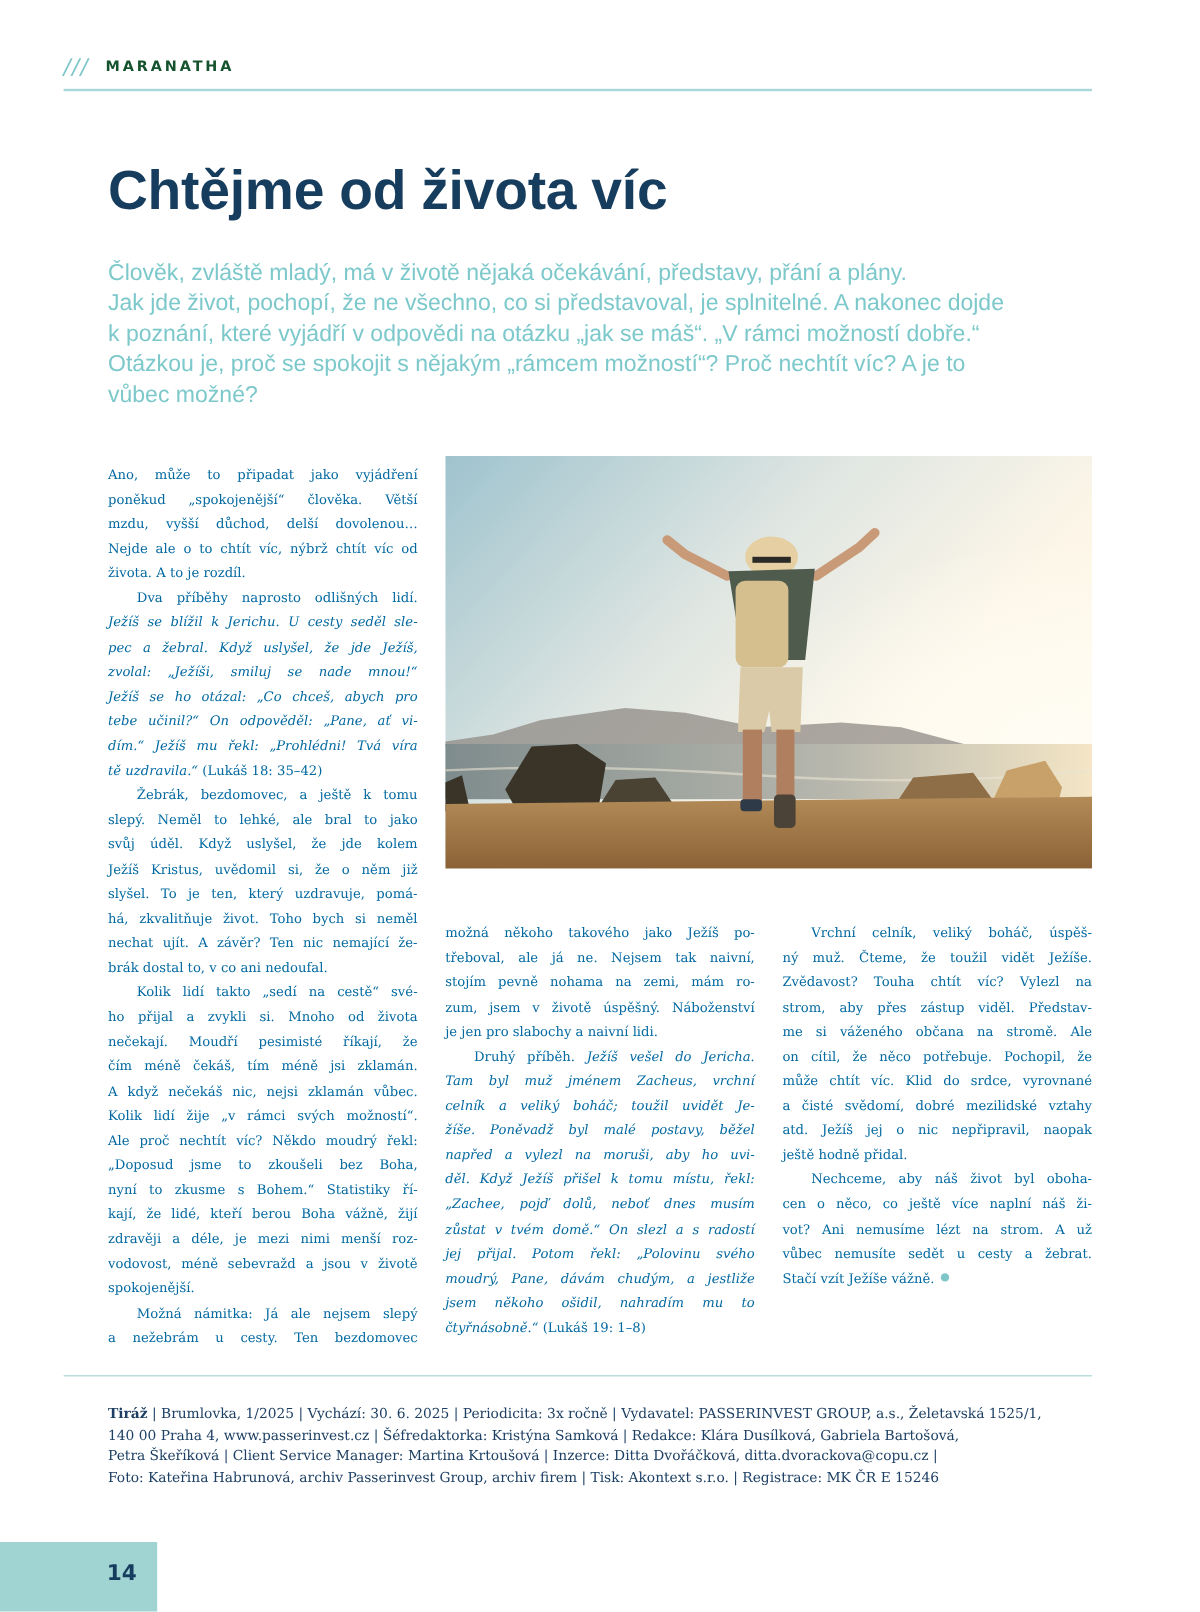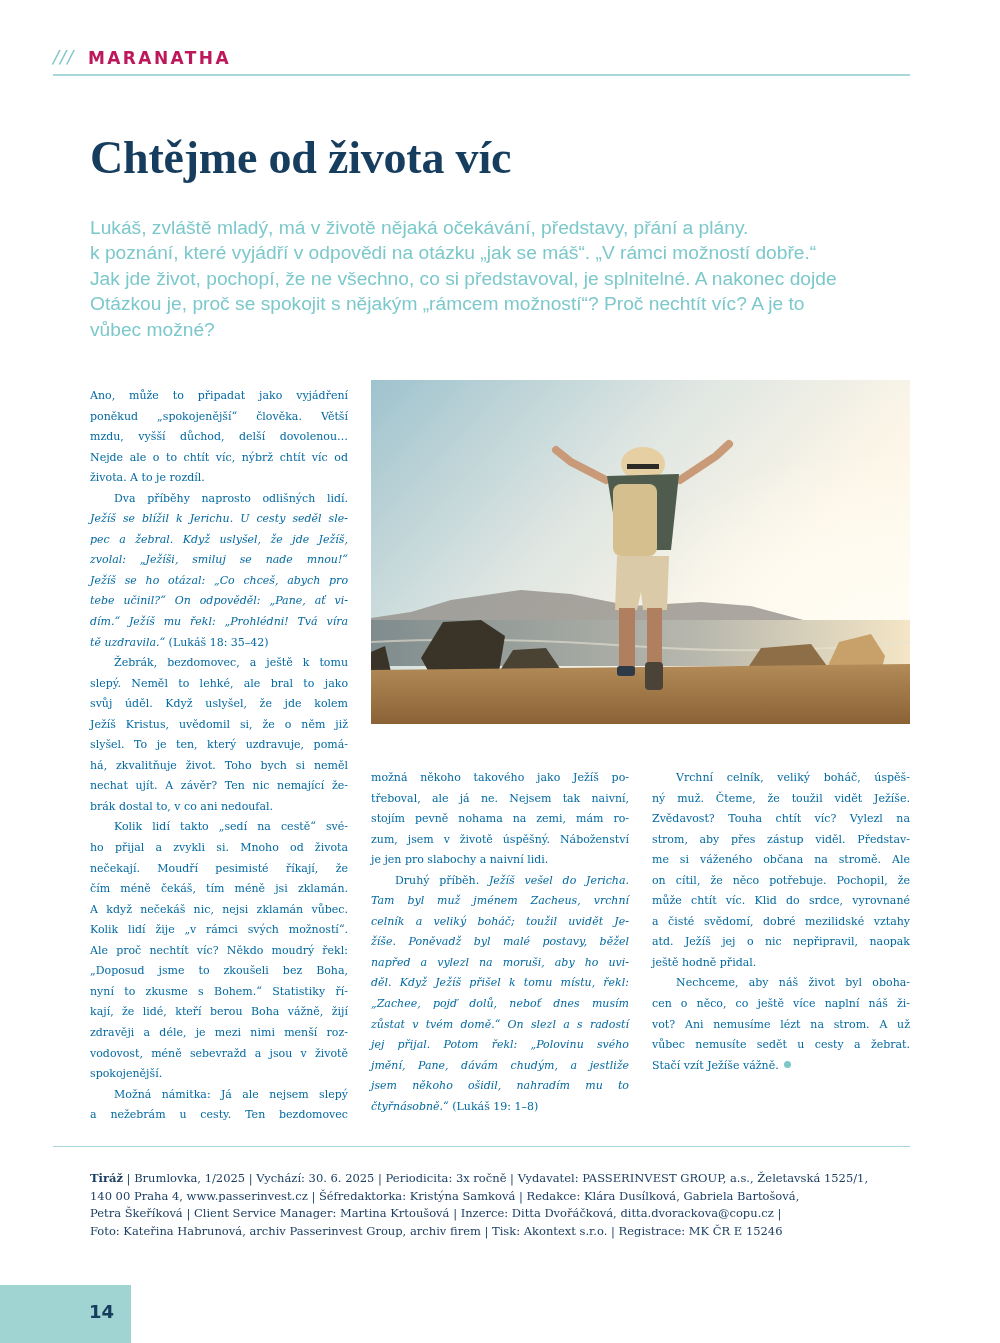--- a/index.html
+++ b/index.html
@@ -10,26 +10,26 @@
   .section-header {
     position: absolute; left: 53px; top: 44px; width: 857px; height: 30px;
     border-bottom: 2px solid #a9d6d8;
     font-family: "DejaVu Sans", sans-serif;
   }
   .section-slashes {
     position: absolute; left: 0; top: 2px; font-size: 18px; color: #7fc6c9;
     letter-spacing: 1px; font-style: italic;
   }
   .section-name {
-    position: absolute; left: 35px; top: 4px; font-size: 17px; font-weight: bold;
-    color: #be185d; letter-spacing: 2.4px;
+    position: absolute; left: 35px; top: 4px; font-size: 12px; font-weight: bold;
+    color: #14532d; letter-spacing: 2.4px;
   }
   .page-title {
     position: absolute; left: 90px; top: 131px; margin: 0;
-    font-family: Liberation Serif, serif; font-weight: bold;
+    font-family: Liberation Sans, sans-serif; font-weight: bold;
     font-size: 46px; line-height: 54px; color: #163d5e; letter-spacing: -0.2px;
   }
   .lead {
     position: absolute; left: 90px; top: 215px; width: 830px;
     font-family: "Liberation Sans", sans-serif; font-size: 19.2px; line-height: 25.4px;
     color: #7cc8cb;
   }
   .lead .ln { display: block; white-space: nowrap; }
   .col {
     position: absolute; font-family: "DejaVu Serif", serif; font-size: 11px;
@@ -77,23 +77,23 @@
 <body>
 
 <div class="section-header">
   <span class="section-slashes">///</span>
   <span class="section-name">MARANATHA</span>
 </div>
 
 <h1 class="page-title">Chtějme od života víc</h1>
 
 <div class="lead">
-  <span class="ln">Lukáš, zvláště mladý, má v životě nějaká očekávání, představy, přání a plány.</span>
+  <span class="ln">Člověk, zvláště mladý, má v životě nějaká očekávání, představy, přání a plány.</span>
+  <span class="ln">Jak jde život, pochopí, že ne všechno, co si představoval, je splnitelné. A nakonec dojde</span>
   <span class="ln">k poznání, které vyjádří v odpovědi na otázku „jak se máš“. „V rámci možností dobře.“</span>
-  <span class="ln">Jak jde život, pochopí, že ne všechno, co si představoval, je splnitelné. A nakonec dojde</span>
   <span class="ln">Otázkou je, proč se spokojit s nějakým „rámcem možností“? Proč nechtít víc? A je to</span>
   <span class="ln">vůbec možné?</span>
 </div>
 
 <div class="photo">
   <svg width="539" height="344" viewBox="0 0 539 344" xmlns="http://www.w3.org/2000/svg">
     <defs>
       <linearGradient id="sky" x1="0" y1="0" x2="1" y2="0.6">
         <stop offset="0" stop-color="#9fc3ce"></stop>
         <stop offset="0.45" stop-color="#dfe6e2"></stop>
@@ -193,21 +193,21 @@
   <span class="ln last">je jen pro slabochy a naivní lidi.</span>
   <span class="ln ind"><span>Druhý příběh. </span><i>Ježíš vešel do Jericha.</i></span>
   <span class="ln it">Tam byl muž jménem Zacheus, vrchní</span>
   <span class="ln it">celník a veliký boháč; toužil uvidět Je-</span>
   <span class="ln it">žíše. Poněvadž byl malé postavy, běžel</span>
   <span class="ln it">napřed a vylezl na moruši, aby ho uvi-</span>
   <span class="ln it">děl. Když Ježíš přišel k tomu místu, řekl:</span>
   <span class="ln it">„Zachee, pojď dolů, neboť dnes musím</span>
   <span class="ln it">zůstat v tvém domě.“ On slezl a s radostí</span>
   <span class="ln it">jej přijal. Potom řekl: „Polovinu svého</span>
-  <span class="ln it">jmění, Pane, dávám chudým, a jestliže</span>
+  <span class="ln it">moudrý, Pane, dávám chudým, a jestliže</span>
   <span class="ln it">jsem někoho ošidil, nahradím mu to</span>
   <span class="ln last"><i>čtyřnásobně.“</i><span> (Lukáš 19: 1–8)</span></span>
 </div>
 
 <div class="col col3">
   <span class="ln ind">Vrchní celník, veliký boháč, úspěš-</span>
   <span class="ln">ný muž. Čteme, že toužil vidět Ježíše.</span>
   <span class="ln">Zvědavost? Touha chtít víc? Vylezl na</span>
   <span class="ln">strom, aby přes zástup viděl. Představ-</span>
   <span class="ln">me si váženého občana na stromě.  Ale</span>

